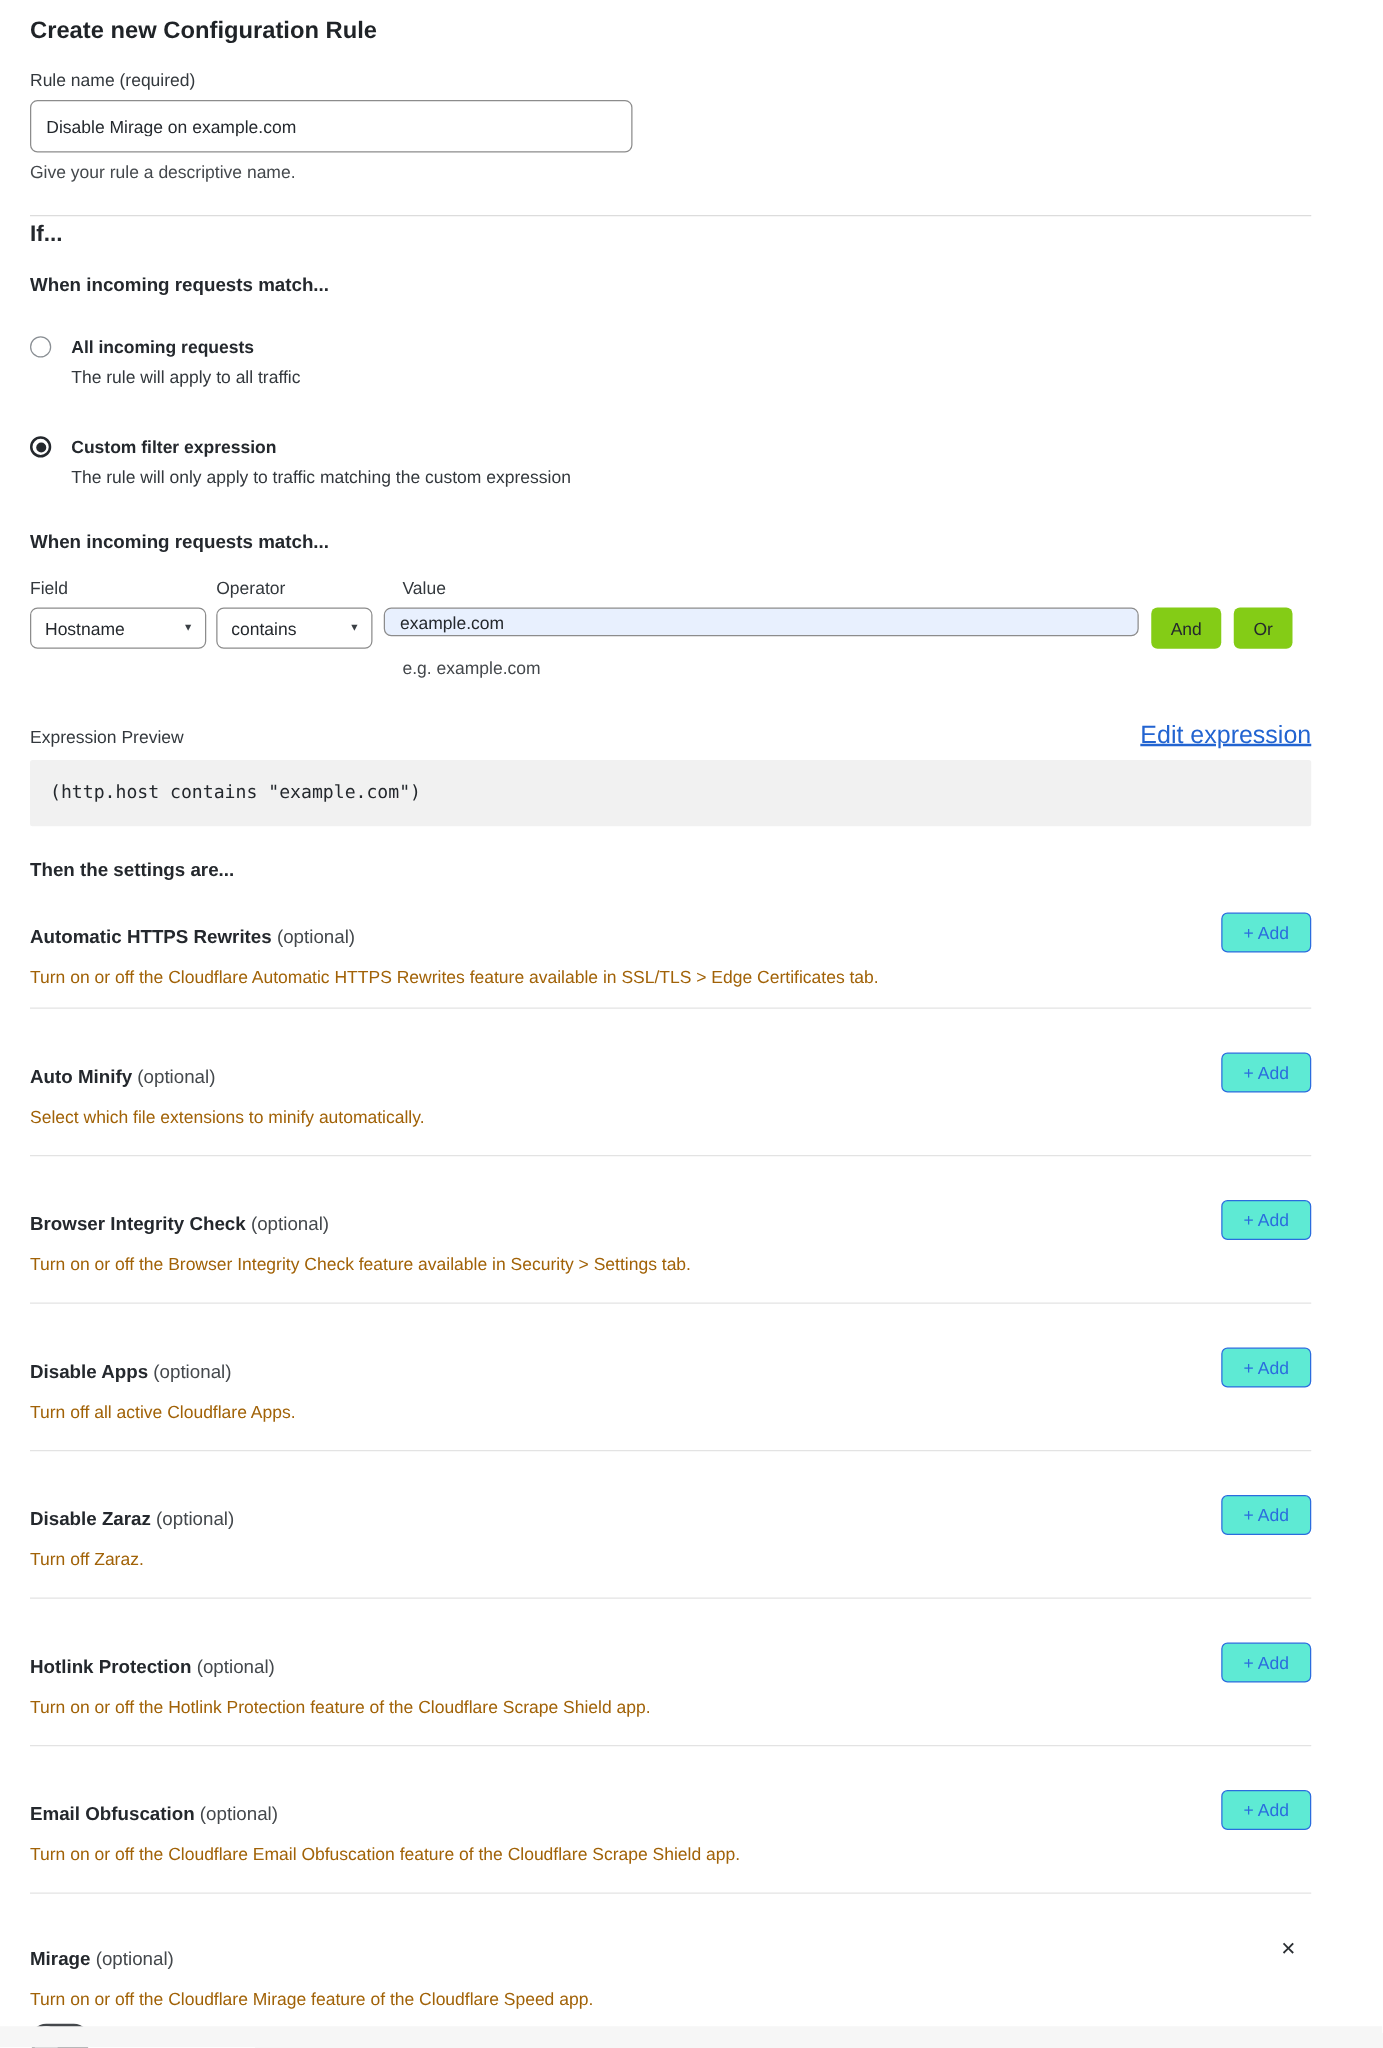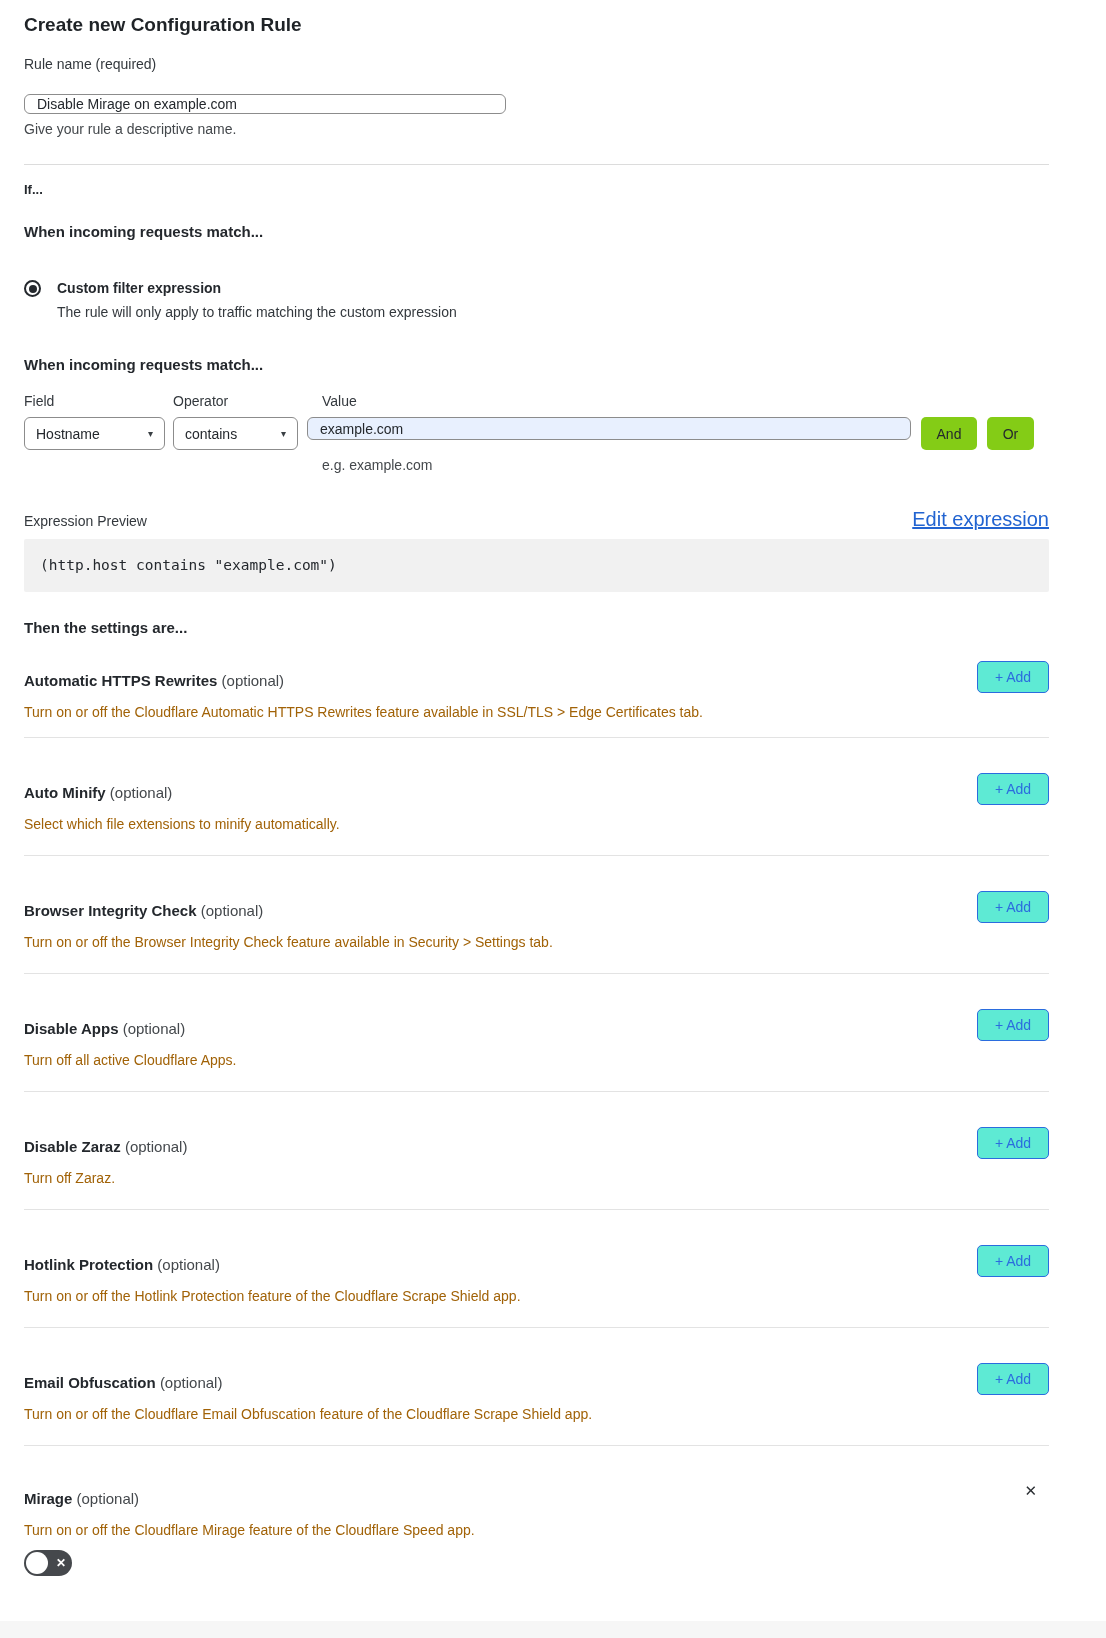--- a/index.html
+++ b/index.html
@@ -10,31 +10,31 @@
     font-family: "Liberation Sans", sans-serif;
     color: #24282d;
     -webkit-font-smoothing: antialiased;
   }
   .page { width: 1025px; margin-left: 24px; }
 
   h1.page-title { margin-top: 14px; font-size: 19px; line-height: 22px; font-weight: 700; color: #1f2327; }
 
   .field-label { display: block; margin-top: 20px; font-size: 14px; line-height: 17px; color: #33383d; }
   .text-input {
-    margin-top: 21px; width: 482px; height: 20px;
+    margin-top: 7px; width: 482px; height: 42px;
     border: 1px solid #8c8c8c; border-radius: 6px;
     padding: 0 12px; font-size: 14px; color: #24282d;
     font-family: "Liberation Sans", sans-serif; background: #fff;
     display: block; outline: none;
   }
   .help-text { margin-top: 7px; font-size: 14px; line-height: 17px; color: #44484c; }
 
   .divider { border: none; border-top: 1px solid #dcdcdc; margin-top: 26px; }
 
-  h2.if-heading { margin-top: 14px; font-size: 13px; line-height: 22px; font-weight: 700; }
+  h2.if-heading { margin-top: 3px; font-size: 18px; line-height: 22px; font-weight: 700; }
   h3.sub-heading { font-size: 15px; line-height: 19px; font-weight: 700; }
   .sub-1 { margin-top: 21px; }
   .sub-2 { margin-top: 34px; }
 
   .option-row { display: flex; gap: 16px; align-items: flex-start; }
   .option-1 { margin-top: 31px; }
   .option-2 { margin-top: 39px; }
   .radio {
     width: 17px; height: 17px; border-radius: 50%;
     border: 1.5px solid #8a8f94; background: #fff; flex: 0 0 auto;
@@ -135,20 +135,27 @@
 
   <label class="field-label">Rule name (required)</label>
   <input class="text-input" type="text" value="Disable Mirage on example.com" style="">
   <div class="help-text">Give your rule a descriptive name.</div>
 
   <hr class="divider">
 
   <h2 class="if-heading">If...</h2>
   <h3 class="sub-heading sub-1">When incoming requests match...</h3>
 
+  <div class="option-row option-1">
+    <span class="radio"></span>
+    <div>
+      <div class="option-label">All incoming requests</div>
+      <div class="option-desc">The rule will apply to all traffic</div>
+    </div>
+  </div>
 
   <div class="option-row option-2">
     <span class="radio selected"></span>
     <div>
       <div class="option-label">Custom filter expression</div>
       <div class="option-desc">The rule will only apply to traffic matching the custom expression</div>
     </div>
   </div>
 
   <h3 class="sub-heading sub-2">When incoming requests match...</h3>

